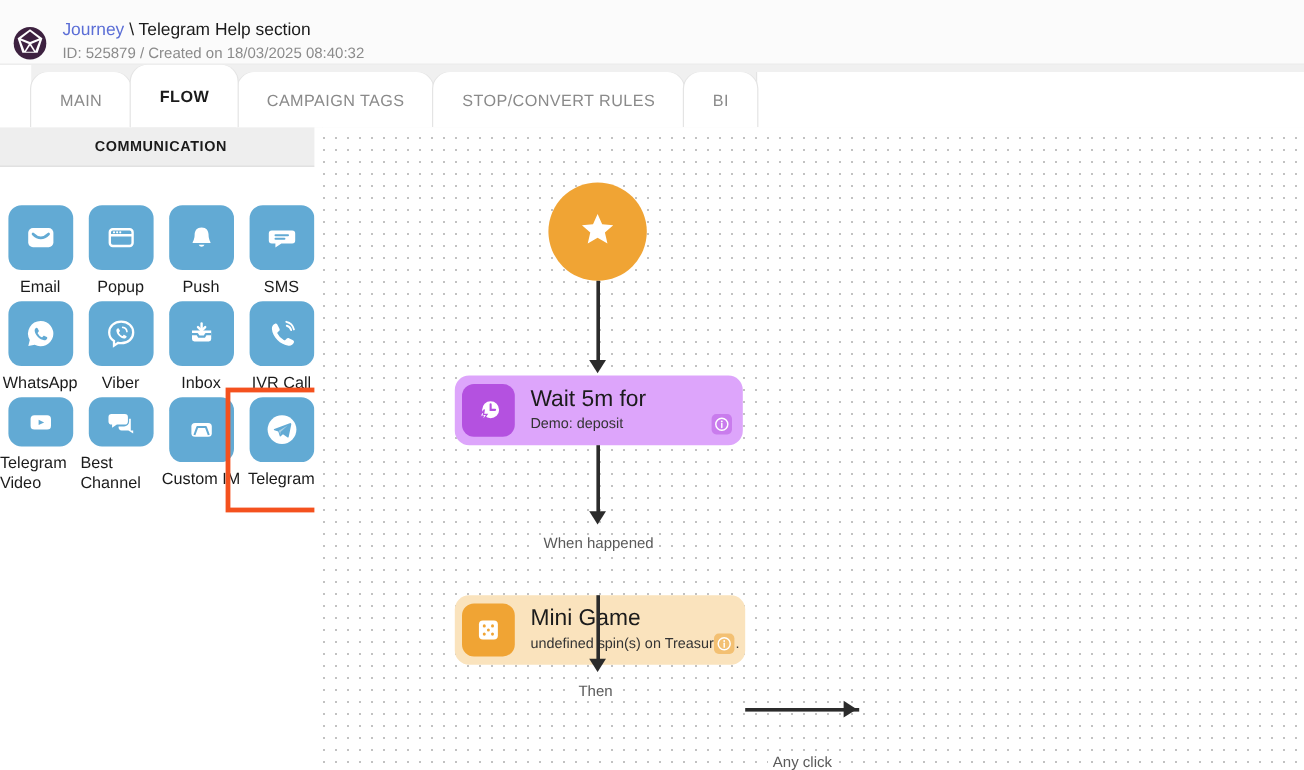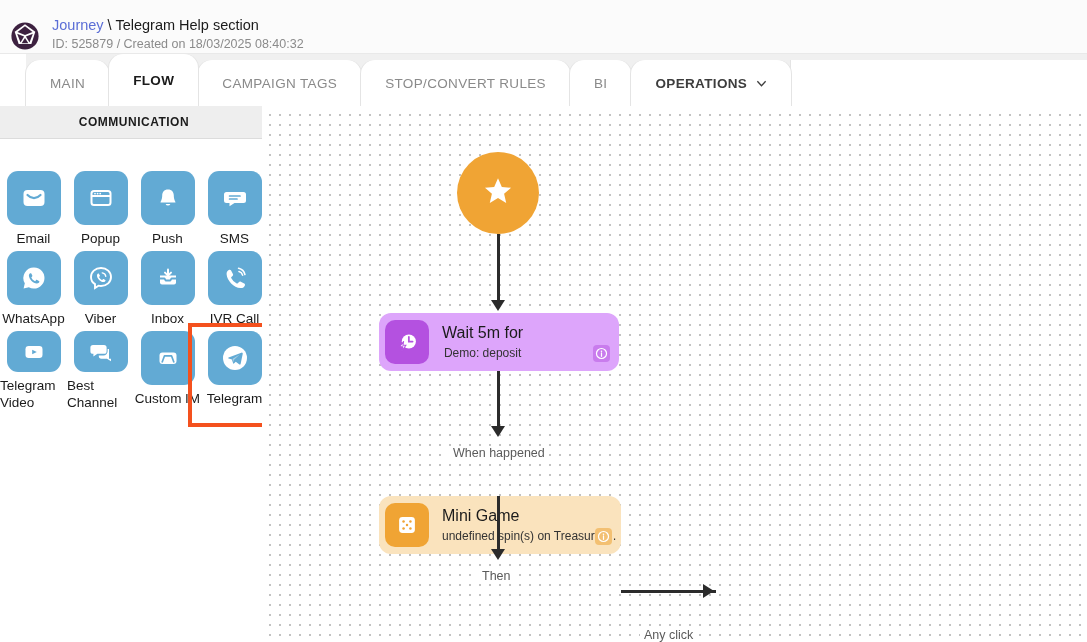--- a/index.html
+++ b/index.html
@@ -86,22 +86,22 @@
   
   .node {
     display: flex; align-items: center; border-radius: 12px;
     height: 58px; position: relative; padding-left: 6px;
   }
   .node .badge {
     width: 44px; height: 44px; border-radius: 10px; flex: 0 0 44px;
     display: flex; align-items: center; justify-content: center;
   }
   .node .ntext { margin-left: 13px; display: flex; flex-direction: column; justify-content: center; }
-  .node .ntitle { font-size: 16px; color: #1b1b1b; line-height: 19px; }
-  .node .nsub { font-size: 12px; color: #333; line-height: 16px; margin-top: 3px; text-align: center; }
+  .node .ntitle { font-size: 19px; color: #1b1b1b; line-height: 19px; }
+  .node .nsub { font-size: 12px; color: #333; line-height: 16px; margin-top: 3px; }
   .node .info { position: absolute; right: 9px; bottom: 9px; width: 17px; height: 17px;
                 border-radius: 4px; display: flex; align-items: center; justify-content: center; }
 
   .node.purple { background: #dda5fb; }
   .node.purple .badge { background: #b451e0; }
   .node.purple .info { background: #c97ced; }
   .node.peach { background: #fae3bd; }
   .node.peach .badge { background: #f0a434; }
   .node.peach .info { background: #f3c072; }
 
@@ -150,28 +150,20 @@
       </div>
     <div class="tab">
         <span>CAMPAIGN TAGS</span>
       </div>
     <div class="tab">
         <span>STOP/CONVERT RULES</span>
       </div>
     <div class="tab">
         <span>BI</span>
       </div>
-    <div class="tab strong">
-      <span>OPERATIONS</span>
-      <span class="chev">
-        <svg width="11" height="11" viewBox="0 0 12 12">
-            <path d="M1.5 3.5 L6 8.5 L10.5 3.5" fill="none" stroke="#3d3d3d" stroke-width="1.4"></path>
-          </svg>
-      </span>
-    </div>
     <div class="tabfill"></div>
   </div>
 
   <div class="sidebar">
     <div class="side-head">COMMUNICATION</div>
     <div class="tilegrid">
 
       <div class="tile">
         <div class="sq">
           <svg width="28" height="28" viewBox="0 0 28 28">

